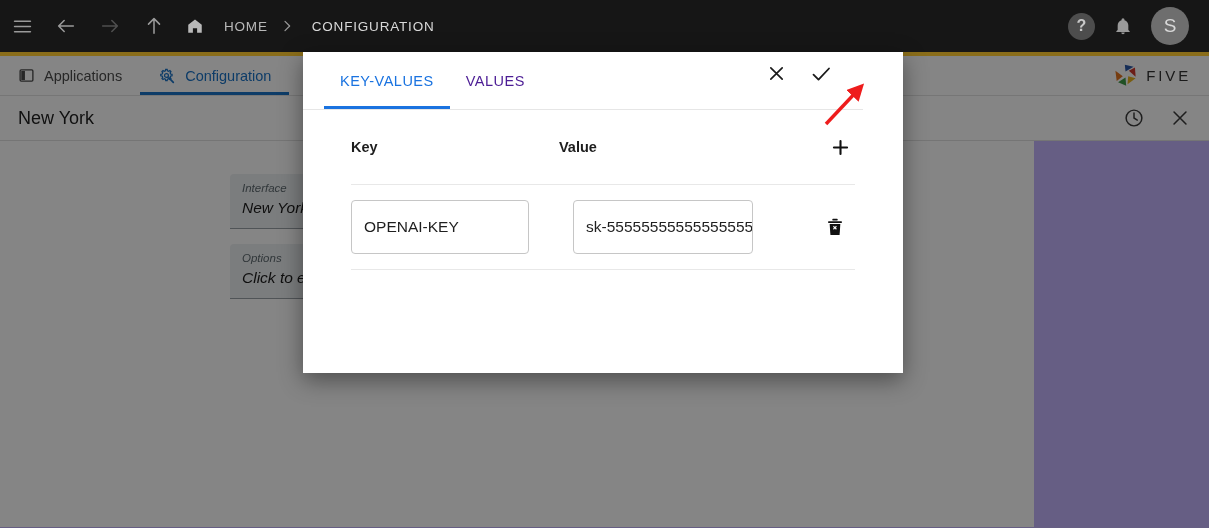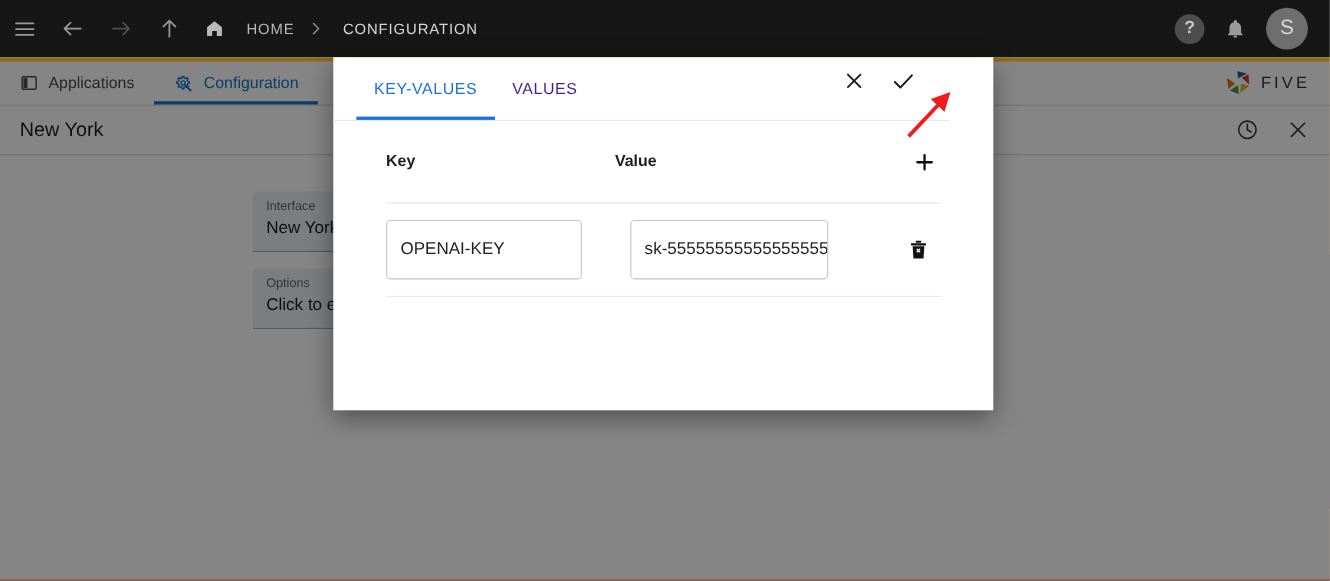--- a/index.html
+++ b/index.html
@@ -54,21 +54,21 @@
   .avatar {
     width: 38px; height: 38px; border-radius: 50%;
     background: #6e6e6e; color: #d8d8d8;
     display: flex; align-items: center; justify-content: center;
     font-size: 19px; font-weight: 400;
   }
 
   
   .page {
     position: absolute; left: 0; top: 56px; width: 1209px; height: 472px;
-    background: #c2410c;
+    background: #c4b5fd;
   }
   .tabstrip {
     position: relative; height: 40px; width: 1209px;
     background: #fff; border-bottom: 1px solid #e3e3e3;
     display: flex; align-items: stretch;
   }
   .tab {
     display: flex; align-items: center; gap: 9px;
     padding: 0 18px; position: relative;
     font-size: 14.5px; color: #4c4c4c; font-weight: 400;
@@ -93,21 +93,21 @@
   .rec-header {
     position: relative; height: 45px; width: 1209px;
     border-bottom: 1px solid #e0e0e0;
     display: flex; align-items: center; padding: 0 18px;
     background: #fff;
   }
   .rec-title { font-size: 18px; color: #1f1f1f; font-weight: 400; }
   .rec-actions { margin-left: auto; display: flex; align-items: center; gap: 24px; color: #3a3a3a; }
 
   
-  .form-body { position: relative; width: 1209px; height: 386px; background: #fff; }
+  .form-body { position: relative; width: 1034px; height: 386px; background: #fff; font-style: italic; }
   .field {
     position: absolute; width: 290px; height: 55px;
     background: #eceff1; border-bottom: 1px solid #9aa2a8;
     border-radius: 4px 4px 0 0;
     padding: 7px 12px 0 12px;
   }
   .field-label { font-size: 11.5px; color: #5f6b71; line-height: 15px; }
   .field-value { font-size: 15.5px; color: #1c1c1c; margin-top: 3px; white-space: nowrap; }
   .field-chevron {
     position: absolute; right: 10px; top: 18px; color: #3f4a50;

